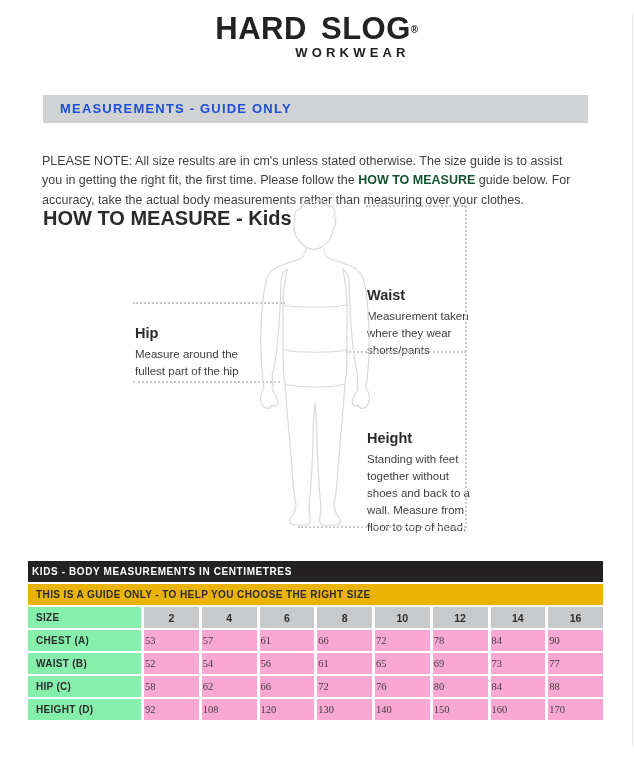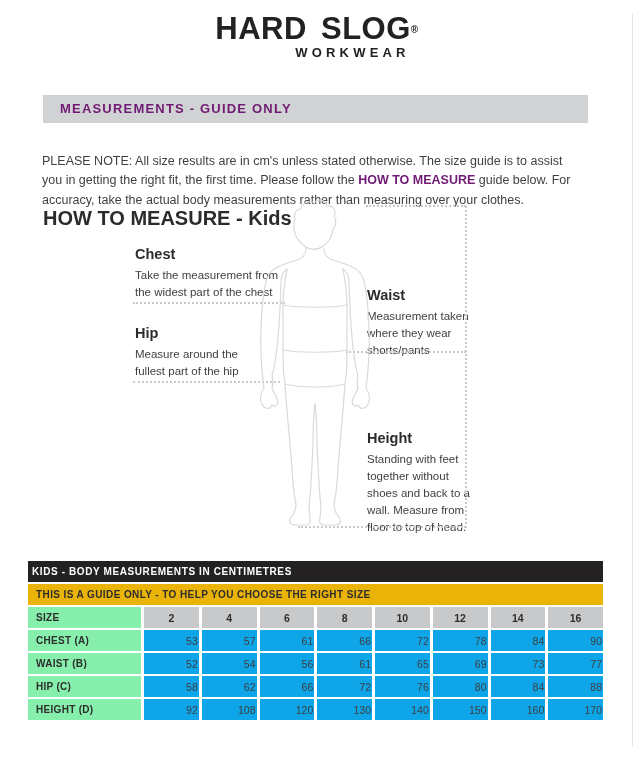--- a/index.html
+++ b/index.html
@@ -12,26 +12,26 @@
   .logo-box{display:inline-block;text-align:right;}
   .logo-main{font-size:31px;font-weight:900;letter-spacing:0.5px;word-spacing:5px;
              color:#242122;line-height:34px;white-space:nowrap;}
   .logo-reg{font-size:10px;vertical-align:top;position:relative;top:1px;font-weight:700;}
   .logo-sub{font-size:13px;font-weight:700;letter-spacing:4.2px;color:#242122;
             line-height:14px;padding-right:9px;}
 
   
   .section-bar{position:absolute;left:43px;top:95px;width:545px;height:28px;background:#d0d2d3;}
   .section-bar span{display:block;font-size:13px;font-weight:700;letter-spacing:1.2px;
-                    color:#701a75;line-height:28px;padding-left:17px;}
+                    color:#1d4ed8;line-height:28px;padding-left:17px;}
 
   
   .note{position:absolute;left:42px;top:139px;width:535px;font-size:12.5px;
         line-height:19.5px;color:#3e3f40;}
-  .note b{color:#701a75;}
+  .note b{color:#14532d;}
 
   
   .htm-title{position:absolute;left:43px;top:207px;font-size:20px;font-weight:700;color:#2b2b2b;}
 
   .measure-label h3{margin:0 0 5px 0;font-size:14.5px;font-weight:700;color:#2b2b2b;}
   .measure-label p{margin:0;font-size:11.5px;line-height:17px;color:#3e3f40;}
   .ml-chest{position:absolute;left:135px;top:246px;width:152px;}
   .ml-hip{position:absolute;left:135px;top:325px;width:116px;}
   .ml-waist{position:absolute;left:367px;top:287px;width:108px;}
   .ml-height{position:absolute;left:367px;top:430px;width:112px;}
@@ -52,21 +52,21 @@
   table.size-table{position:absolute;left:25px;top:559px;width:581px;
                    border-collapse:separate;border-spacing:3px 2px;table-layout:fixed;}
   table.size-table td{height:19px;overflow:hidden;white-space:nowrap;}
   .t-head{background:#242122;color:#ffffff;font-weight:700;font-size:10px;
           letter-spacing:0.6px;padding-left:4px;}
   .t-sub{background:#eab308;color:#2d2d2d;font-weight:700;font-size:10px;
          letter-spacing:0.4px;padding-left:8px;}
   .t-label{background:#86efac;color:#2d2d2d;font-weight:700;font-size:10px;
            letter-spacing:0.3px;padding-left:8px;text-align:left;}
   .t-size{background:#c8c9cb;color:#2d2d2d;font-weight:700;font-size:10.5px;text-align:center;}
-  .t-data{background:#0ea5e9;color:#3e3e3e;font-size:10.5px;text-align:right;}
+  .t-data{background:#f9a8d4;color:#3e3e3e;font-size:10.5px;text-align:left;font-family:Liberation Serif, serif;}
 </style>
 </head>
 <body>
 
 <div class="page">
   <div class="page-edge"></div>
 
   <div class="logo-wrap">
     <div class="logo-box">
       <div class="logo-main"><span>HARD SLOG</span><span class="logo-reg">®</span></div>
@@ -75,24 +75,20 @@
   </div>
 
   <div class="section-bar">
     <span>MEASUREMENTS - GUIDE ONLY</span>
   </div>
 
   <p class="note"><span>PLEASE NOTE:  All size results are in cm's unless stated otherwise. The size guide is to assist you in getting the right fit, the first time. Please follow the </span><b>HOW TO MEASURE</b><span> guide below. For accuracy, take the actual body measurements rather than measuring over your clothes.</span></p>
 
   <div class="htm-title">HOW TO MEASURE - Kids</div>
 
-  <div class="measure-label ml-chest">
-    <h3>Chest</h3>
-    <p>Take the measurement from the widest part of the chest</p>
-  </div>
   <div class="measure-label ml-hip">
     <h3>Hip</h3>
     <p>Measure around the fullest part of the hip</p>
   </div>
   <div class="measure-label ml-waist">
     <h3>Waist</h3>
     <p>Measurement taken where they wear shorts/pants</p>
   </div>
   <div class="measure-label ml-height">
     <h3>Height</h3>

